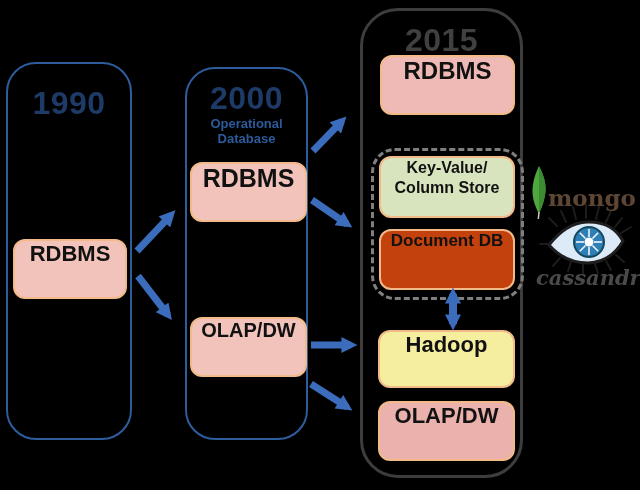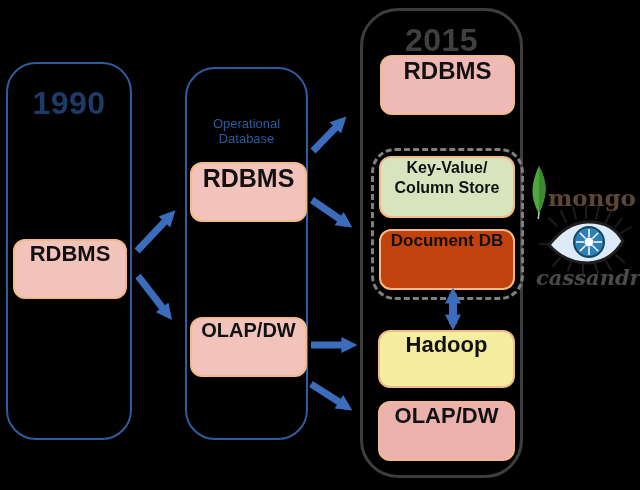--- a/index.html
+++ b/index.html
@@ -10,21 +10,21 @@
   .col{position:absolute;box-sizing:border-box;}
   #col-1990{left:6px;top:62px;width:126px;height:378px;border:2.5px solid #2E5D9E;border-radius:30px;}
   #col-2000{left:185px;top:67px;width:123px;height:373px;border:2.5px solid #2E5D9E;border-radius:30px;}
   #col-2015{left:360px;top:8px;width:163px;height:470px;border:3px solid #3D3D3D;border-radius:38px;}
   .col-title{width:100%;text-align:center;font-weight:bold;font-size:32px;letter-spacing:0.5px;}
   #col-1990 .col-title{padding-top:21px;color:#1E3A66;}
   #col-2000 .col-title{padding-top:11px;color:#1E3A66;}
   #col-2015 .col-title{padding-top:11px;color:#404040;}
   .section-label{
     position:absolute;left:0;width:100%;text-align:center;color:#2C5A9B;
-    font-weight:normal;font-size:13px;line-height:15px;
+    font-weight:bold;font-size:13px;line-height:15px;
   }
   #op-label{top:47px;}
   #op-label span{display:block;}
   #dw-label{top:219px;}
   .node{
     position:absolute;box-sizing:border-box;border-radius:12px;
     display:flex;align-items:center;flex-direction:column;
     color:#111;font-weight:bold;text-align:center;
     border:2px solid #F2BA88;
   }
@@ -64,20 +64,21 @@
 <div id="canvas">
 
   <div class="col" id="col-1990">
     <div class="col-title">1990</div>
     <div class="node pink" id="box-rdbms-1990">
       <span>RDBMS</span>
     </div>
   </div>
 
   <div class="col" id="col-2000">
+    <div class="col-title">2000</div>
     <div class="section-label" id="op-label">
       <span style="display:block;width:90px;margin:0 auto;">Operational Database</span>
     </div>
     <div class="node pink" id="box-rdbms-2000">
       <span>RDBMS</span>
     </div>
     <div class="node pink" id="box-olap-2000">
       <span>OLAP/DW</span>
     </div>
   </div>

